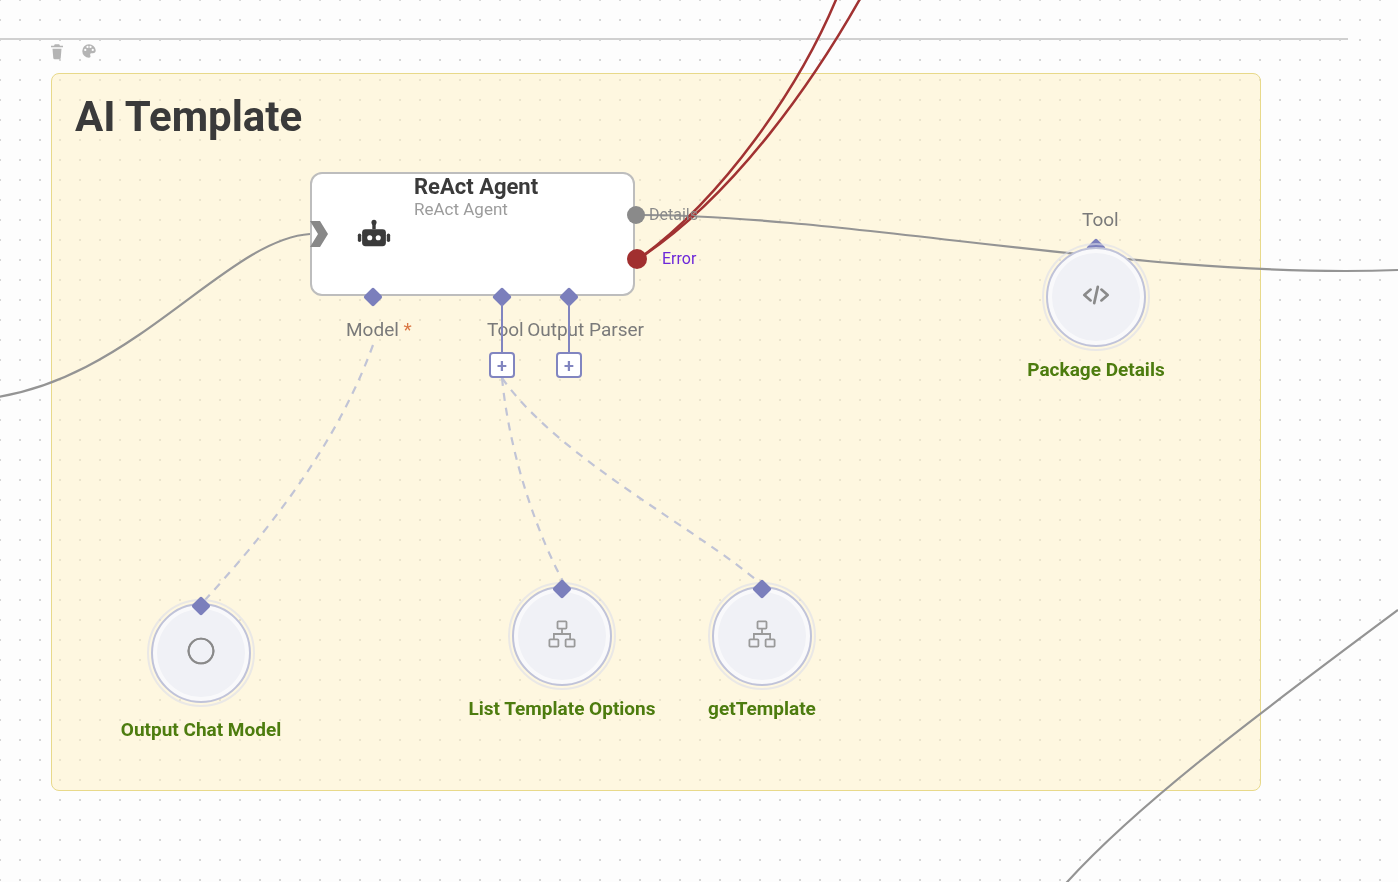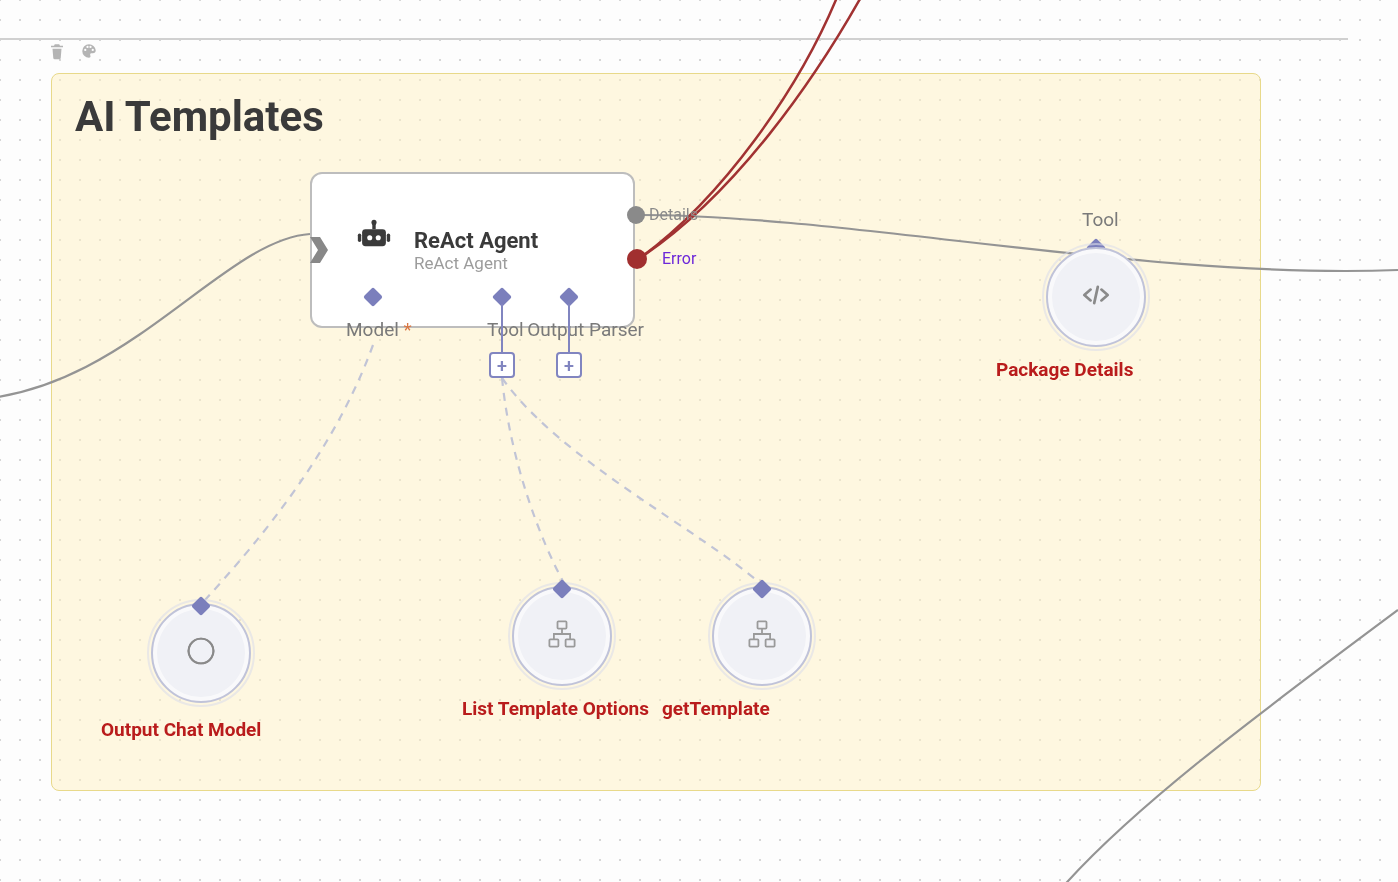--- a/index.html
+++ b/index.html
@@ -57,26 +57,25 @@
     font-size: 42px;
     font-weight: 700;
     color: #3a3a3a;
   }
   
   .rect-node {
     position: absolute;
     top: 172px;
     left: 310px;
     width: 325px;
-    height: 156px;
+    height: 124px;
     background: #fff;
     border: 2px solid #bdbdbd;
     border-radius: 12px;
     display: flex;
-    align-items: center;
     padding: 0 20px 0 56px;
     gap: 18px;
   }
   .rect-node .node-title {
     font-size: 22px;
     font-weight: 700;
     color: #3a3a3a;
   }
   .rect-node .node-sub {
     font-size: 17px;
@@ -161,21 +160,22 @@
     position: absolute;
     inset: -6px;
     border: 2px solid #dcdee9;
     border-radius: 50%;
     opacity: 0.6;
   }
   .circle-label {
     position: absolute;
     font-size: 19px;
     font-weight: 700;
-    color: #b91c1c;
+    color: #4d7c0f;
+    text-align: center;
     width: 200px;
   }
   .sub-icon-color { fill: none; stroke: #9a9a9a; stroke-width: 2; }
   
   svg.edges {
     position: absolute;
     inset: 0;
     width: 1398px;
     height: 882px;
     pointer-events: none;
@@ -199,21 +199,21 @@
       </svg>
   </span>
   <span class="toolbar-icon">
     <svg viewBox="0 0 24 24" width="18" height="18">
         <path fill="#7a7a7a" d="M12 3a9 9 0 0 0 0 18c1.5 0 2-1 2-2s-.5-1.5-.5-2.5 1-1.5 2-1.5h1.5A4 4 0 0 0 21 11 9 9 0 0 0 12 3zm-5 9a1.5 1.5 0 1 1 0-3 1.5 1.5 0 0 1 0 3zm3-4a1.5 1.5 0 1 1 0-3 1.5 1.5 0 0 1 0 3zm4 0a1.5 1.5 0 1 1 0-3 1.5 1.5 0 0 1 0 3zm3 4a1.5 1.5 0 1 1 0-3 1.5 1.5 0 0 1 0 3z"></path>
       </svg>
   </span>
 </div>
 
 <div class="group-frame"></div>
-<div class="group-title">AI Templates</div>
+<div class="group-title">AI Template</div>
 
 <svg class="edges">
 
   <path class="edge-solid" d="M -40 400 C 120 400, 220 240, 310 234"></path>
 
   <path class="edge-solid" d="M 640 215 C 850 215, 1150 280, 1398 270"></path>
 
   <path class="edge-red" d="M 640 258 C 720 200, 800 90, 840 -10"></path>
   <path class="edge-red" d="M 640 258 C 735 195, 815 80, 865 -10"></path>
 

